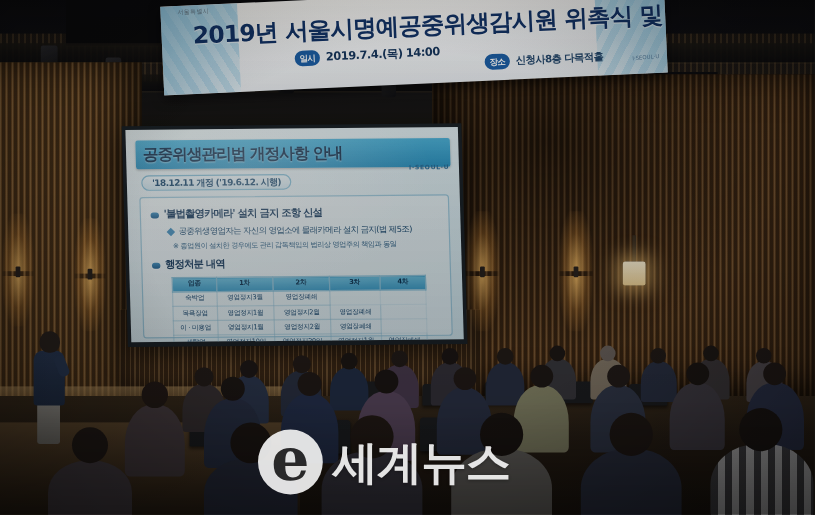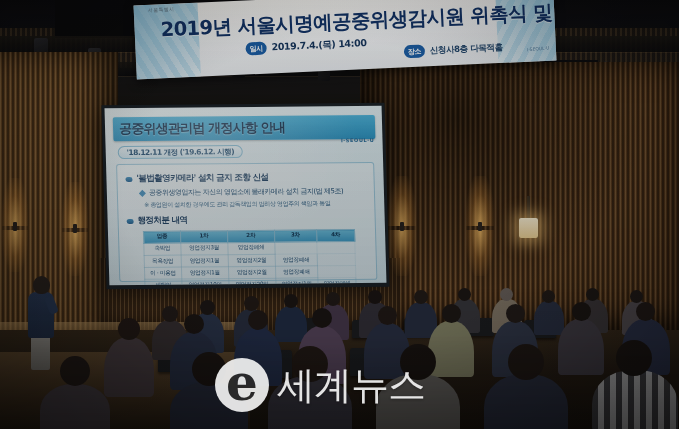--- a/index.html
+++ b/index.html
@@ -258,21 +258,21 @@
     background:#f2f2f2; position:relative; flex:none;
     display:flex; align-items:center; justify-content:center;
     overflow:hidden;
   }
   .wm-logo .e {
     font-family:"DejaVu Serif","Liberation Serif",serif;
     font-size:50px; font-weight:bold; color:#2b2b2b; line-height:1;
     margin-top:-4px;
   }
   .wm-text {
-    font-size:38px; font-weight:normal; color:#f4f4f4;
+    font-size:38px; font-weight:bold; color:#f4f4f4;
     letter-spacing:-1px; text-shadow:0 1px 3px rgba(0,0,0,.35);
     white-space:nowrap;
   }
 </style>
 </head>
 <body>
 
 <div id="scene">
 
   <div class="ceiling"></div>

